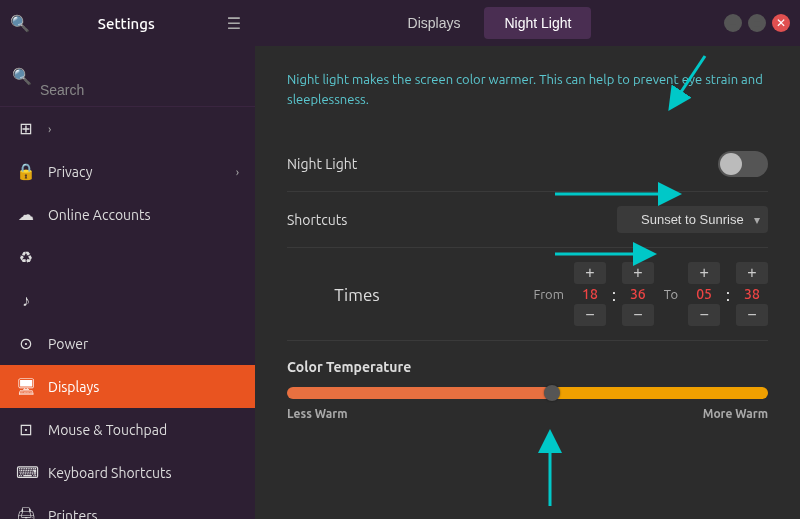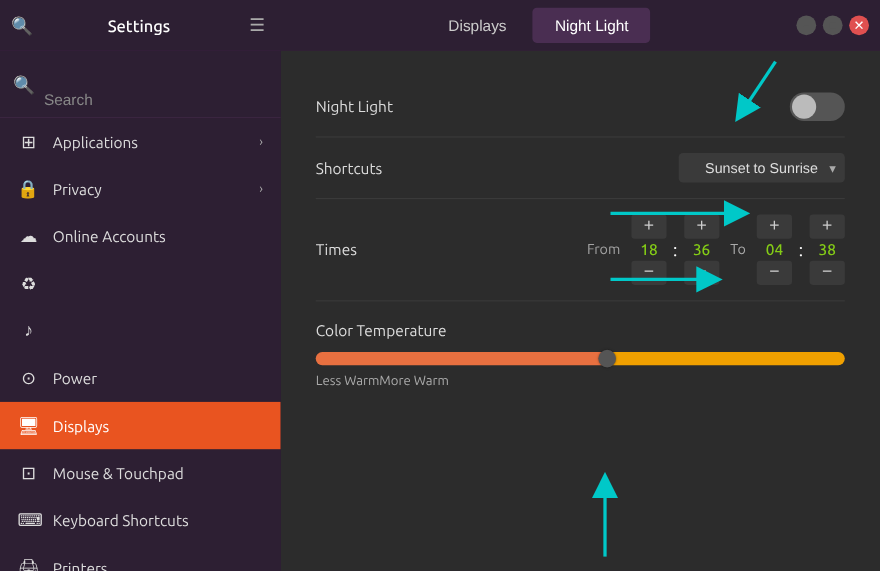--- a/index.html
+++ b/index.html
@@ -233,23 +233,24 @@
 
     
     .times-row {
       display: flex;
       align-items: center;
       padding: 14px 0;
       border-bottom: 1px solid #3a3a3a;
     }
     .times-label {
       color: #ddd;
-      font-size: 14px;
+      font-size: 17px;
       width: 140px;
       flex-shrink: 0;
+      text-align: center;
     }
     .times-control {
       flex: 1;
       display: flex;
       align-items: center;
       justify-content: flex-end;
       gap: 4px;
     }
     .from-label {
       color: #a3a3a3;
@@ -277,34 +278,35 @@
       font-size: 16px;
       cursor: pointer;
       display: flex;
       align-items: center;
       justify-content: center;
       line-height: 1;
     }
     .spin-value {
       width: 32px;
       text-align: center;
-      color: #84cc16;
+      color: #ef4444;
       font-size: 14px;
       font-weight: 500;
     }
     .colon {
       color: #fff;
       font-size: 16px;
       margin: 0 2px;
       padding-top: 2px;
     }
 
     
     .color-temp-row {
       padding: 18px 0;
+      font-weight: bold;
     }
     .color-temp-label {
       color: #ddd;
       font-size: 14px;
       margin-bottom: 12px;
     }
     .color-temp-slider-area {
       display: flex;
       flex-direction: column;
       gap: 4px;
@@ -321,21 +323,21 @@
       width: 16px;
       height: 16px;
       background: #555;
       border-radius: 50%;
       top: -2px;
       left: calc(55% - 8px);
       box-shadow: 0 0 2px rgba(0,0,0,0.5);
     }
     .slider-labels {
       display: flex;
-      justify-content: flex-start;
+      justify-content: space-between;
       margin-top: 4px;
     }
     .slider-label {
       color: #aaa;
       font-size: 12px;
     }
 
     
     .arrows-overlay {
       position: absolute;
@@ -365,21 +367,20 @@
 
 <div class="main-content">
 
   <div class="sidebar">
     <div class="sidebar-search">
       <span>🔍</span>
       <input type="text" placeholder="Search" style="">
     </div>
     <div class="sidebar-item">
       <span class="item-icon">⊞</span>
-      <span class="item-label">Applications</span>
       <span class="chevron">›</span>
     </div>
     <div class="sidebar-item">
       <span class="item-icon">🔒</span>
       <span class="item-label">Privacy</span>
       <span class="chevron">›</span>
     </div>
     <div class="sidebar-item">
       <span class="item-icon">☁</span>
       <span class="item-label">Online Accounts</span>
@@ -434,20 +435,21 @@
       <line x1="300" y1="148" x2="415" y2="148" stroke="#00c8c8" stroke-width="3" marker-end="url(#arrowhead1)"></line>
 
       <line x1="300" y1="208" x2="390" y2="208" stroke="#00c8c8" stroke-width="3" marker-end="url(#arrowhead2)"></line>
 
       <line x1="450" y1="10" x2="420" y2="55" stroke="#00c8c8" stroke-width="3" marker-end="url(#arrowhead3)"></line>
 
       <line x1="295" y1="460" x2="295" y2="395" stroke="#00c8c8" stroke-width="3" marker-end="url(#arrowhead4)"></line>
 
     </svg>
 
+    <p class="panel-description">Night light makes the screen color warmer. This can help to prevent eye strain and sleeplessness.</p>
 
     <div class="setting-row">
       <span class="setting-label">Night Light</span>
       <div class="setting-control">
         <div class="toggle">
           <div class="toggle-knob"></div>
         </div>
       </div>
     </div>
 
@@ -478,21 +480,21 @@
 
         <div class="time-spinner">
           <button class="spin-btn">+</button>
           <span class="spin-value">36</span>
           <button class="spin-btn">−</button>
         </div>
         <span class="to-label">To</span>
 
         <div class="time-spinner">
           <button class="spin-btn">+</button>
-          <span class="spin-value">04</span>
+          <span class="spin-value">05</span>
           <button class="spin-btn">−</button>
         </div>
         <span class="colon">:</span>
 
         <div class="time-spinner">
           <button class="spin-btn">+</button>
           <span class="spin-value">38</span>
           <button class="spin-btn">−</button>
         </div>
       </div>

